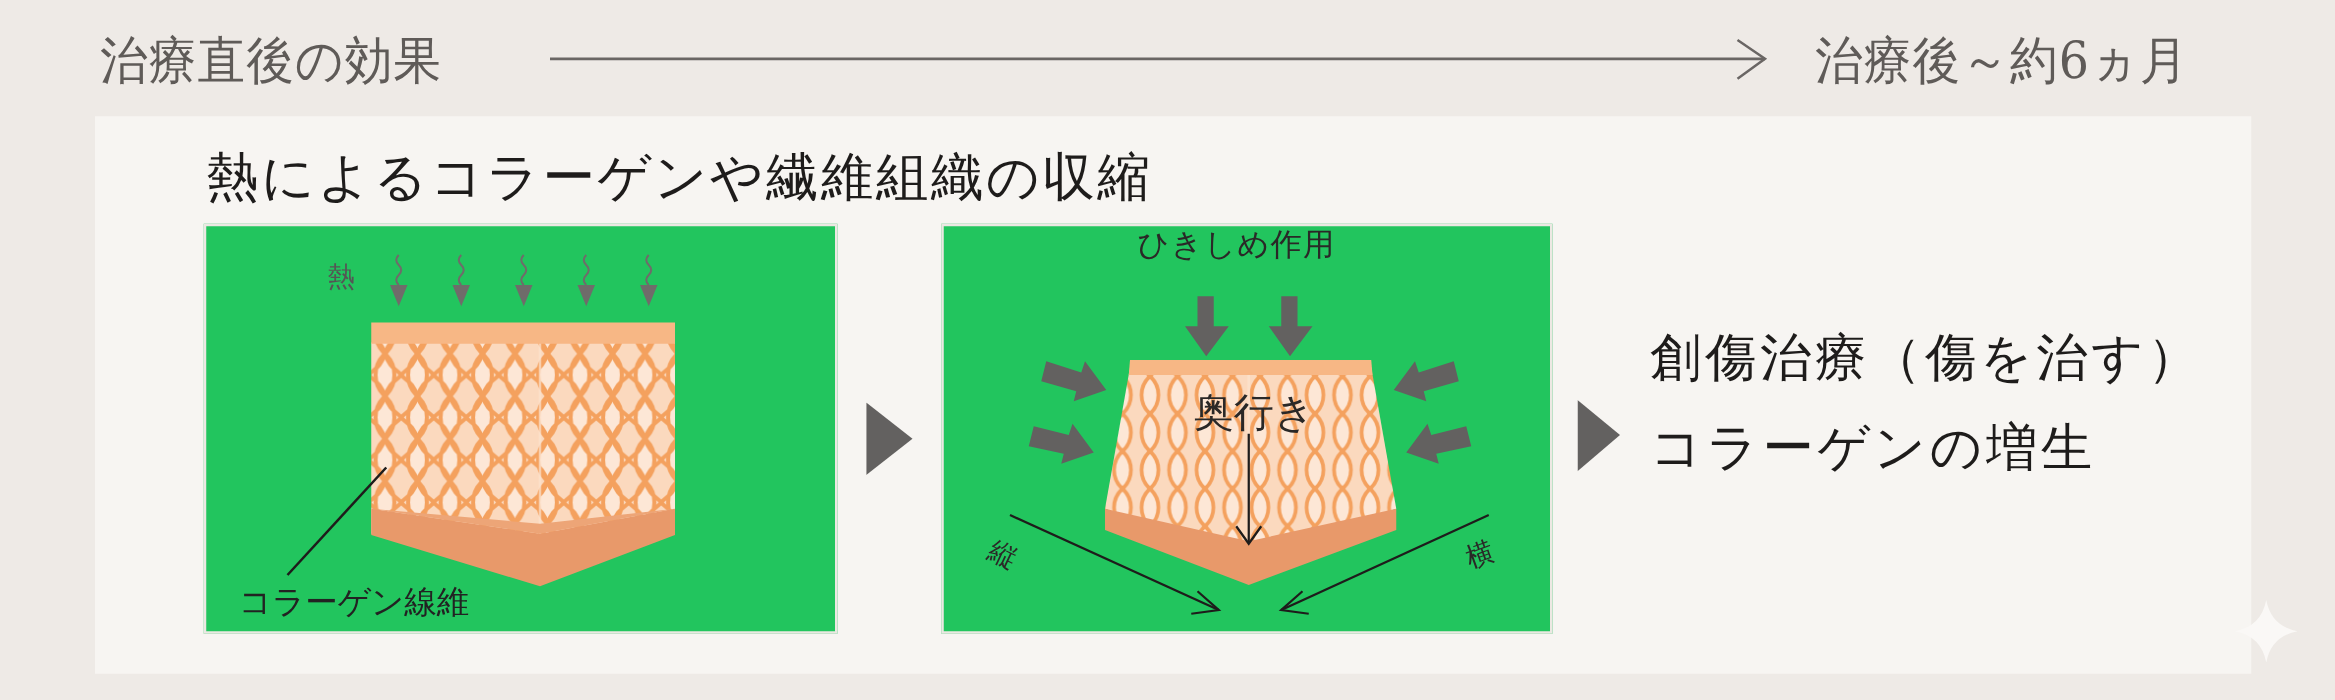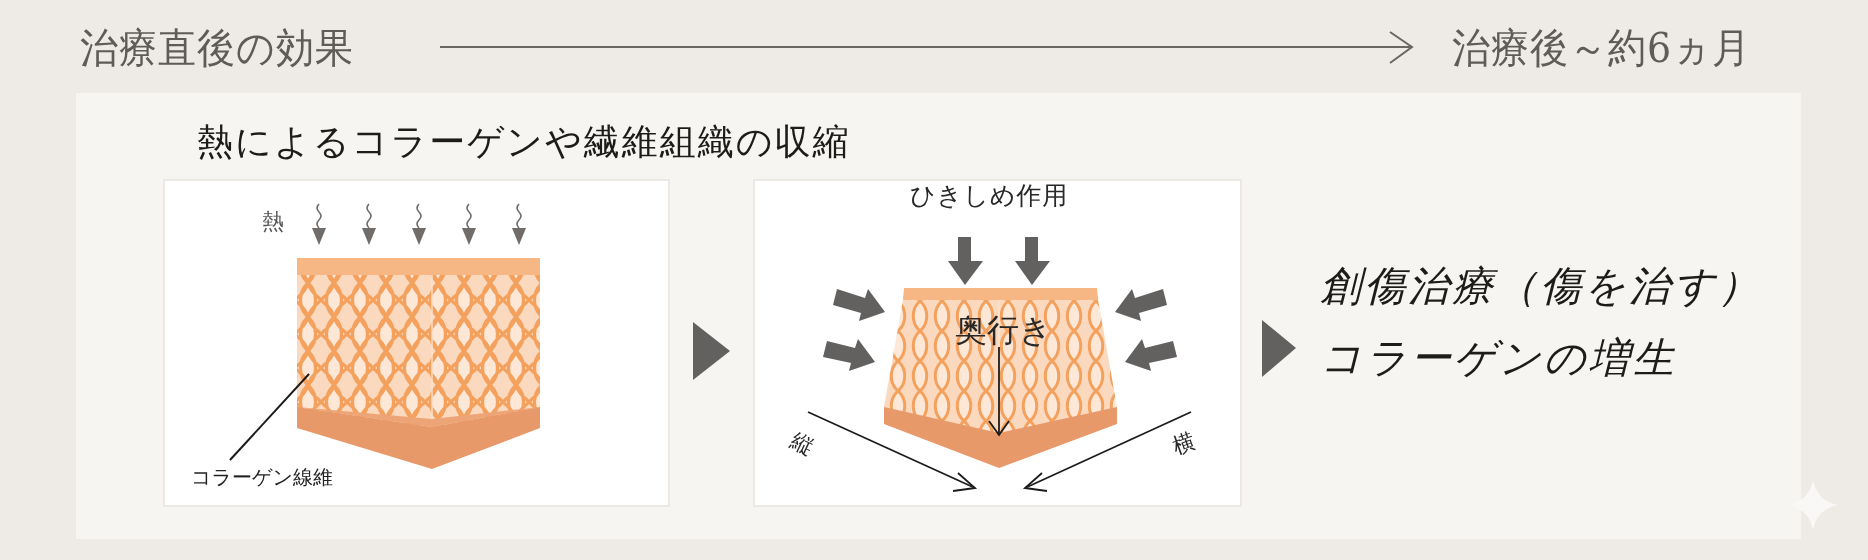--- a/index.html
+++ b/index.html
@@ -12,31 +12,31 @@
   .header-label {
     position:absolute; top:22px; font-size:38px; color:#5f5b58;
     font-family:"DejaVu Serif","Liberation Serif", serif; letter-spacing:1px;
     line-height:52px; white-space:nowrap; transform:scaleY(1.08);
   }
   .panel {
     position:absolute; left:76px; top:93px; width:1725px; height:446px;
     background:#F7F5F2;
   }
   .panel-title {
-    position:absolute; left:165px; top:112px; font-size:36px; color:#1e1c1b;
-    white-space:nowrap; letter-spacing:2px; line-height:60px;margin-left:32px;
+    position:absolute; left:165px; top:112px; font-size:42px; color:#1e1c1b;
+    white-space:nowrap; letter-spacing:2px; line-height:60px;
   }
   .card {
-    position:absolute; top:179px; height:328px; background:#ffffff;
+    position:absolute; top:179px; height:328px; background:#22c55e;
     border:2px solid #ECE8E3; box-sizing:border-box;
   }
   .svgfull { position:absolute; left:0; top:0; }
   .result-text {
     position:absolute; left:1320px; top:250px; font-size:41px; color:#1e1c1b;
-    line-height:72px; white-space:nowrap; letter-spacing:3px;font-style:italic;
+    line-height:72px; white-space:nowrap; letter-spacing:3px;
   }
   .sans { font-family:"DejaVu Sans","Liberation Sans", sans-serif; }
 </style>
 </head>
 <body>
 
 <div class="header-label" style="left:80px;">治療直後の効果</div>
 <svg class="abs" style="left:440px;top:30px;" width="980" height="40" viewBox="0 0 980 40">
   <line x1="0" y1="17" x2="972" y2="17" stroke="#6a6664" stroke-width="2.2"></line>
   <polyline points="950,2 972,17 950,33" fill="none" stroke="#6a6664" stroke-width="2"></polyline>
@@ -85,21 +85,21 @@
         </g>
       <g transform="translate(354,0)">
           <path d="M0 23 q-4 4 0 8 q4 4 0 8 q-4 4 0 8 " fill="none"></path>
           <polygon points="-7,47 7,47 0,64" stroke="none"></polygon>
         </g>
     </g>
 
     <line x1="65" y1="279" x2="144" y2="193" stroke="#1e1c1b" stroke-width="2"></line>
   </svg>
   <div class="abs sans" style="left:97px;top:26px;font-size:22px;color:#555;">熱</div>
-  <div class="abs sans" style="left:26px;top:283px;font-size:20px;color:#222;white-space:nowrap;">コラーゲン線維</div>
+  <div class="abs sans" style="left:26px;top:283px;font-size:26px;color:#222;white-space:nowrap;">コラーゲン線維</div>
 </div>
 
 <svg class="abs" style="left:693px;top:322px;" width="38" height="60" viewBox="0 0 38 60">
   <polygon points="0,0 37,29 0,58" fill="#636160"></polygon>
 </svg>
 
 <div class="card" style="left:753px;width:489px;">
   <svg class="svgfull" width="489" height="328" viewBox="0 0 489 328">
     <defs>
       <pattern id="mesh2" x="0" y="0" width="22" height="30" patternUnits="userSpaceOnUse">

